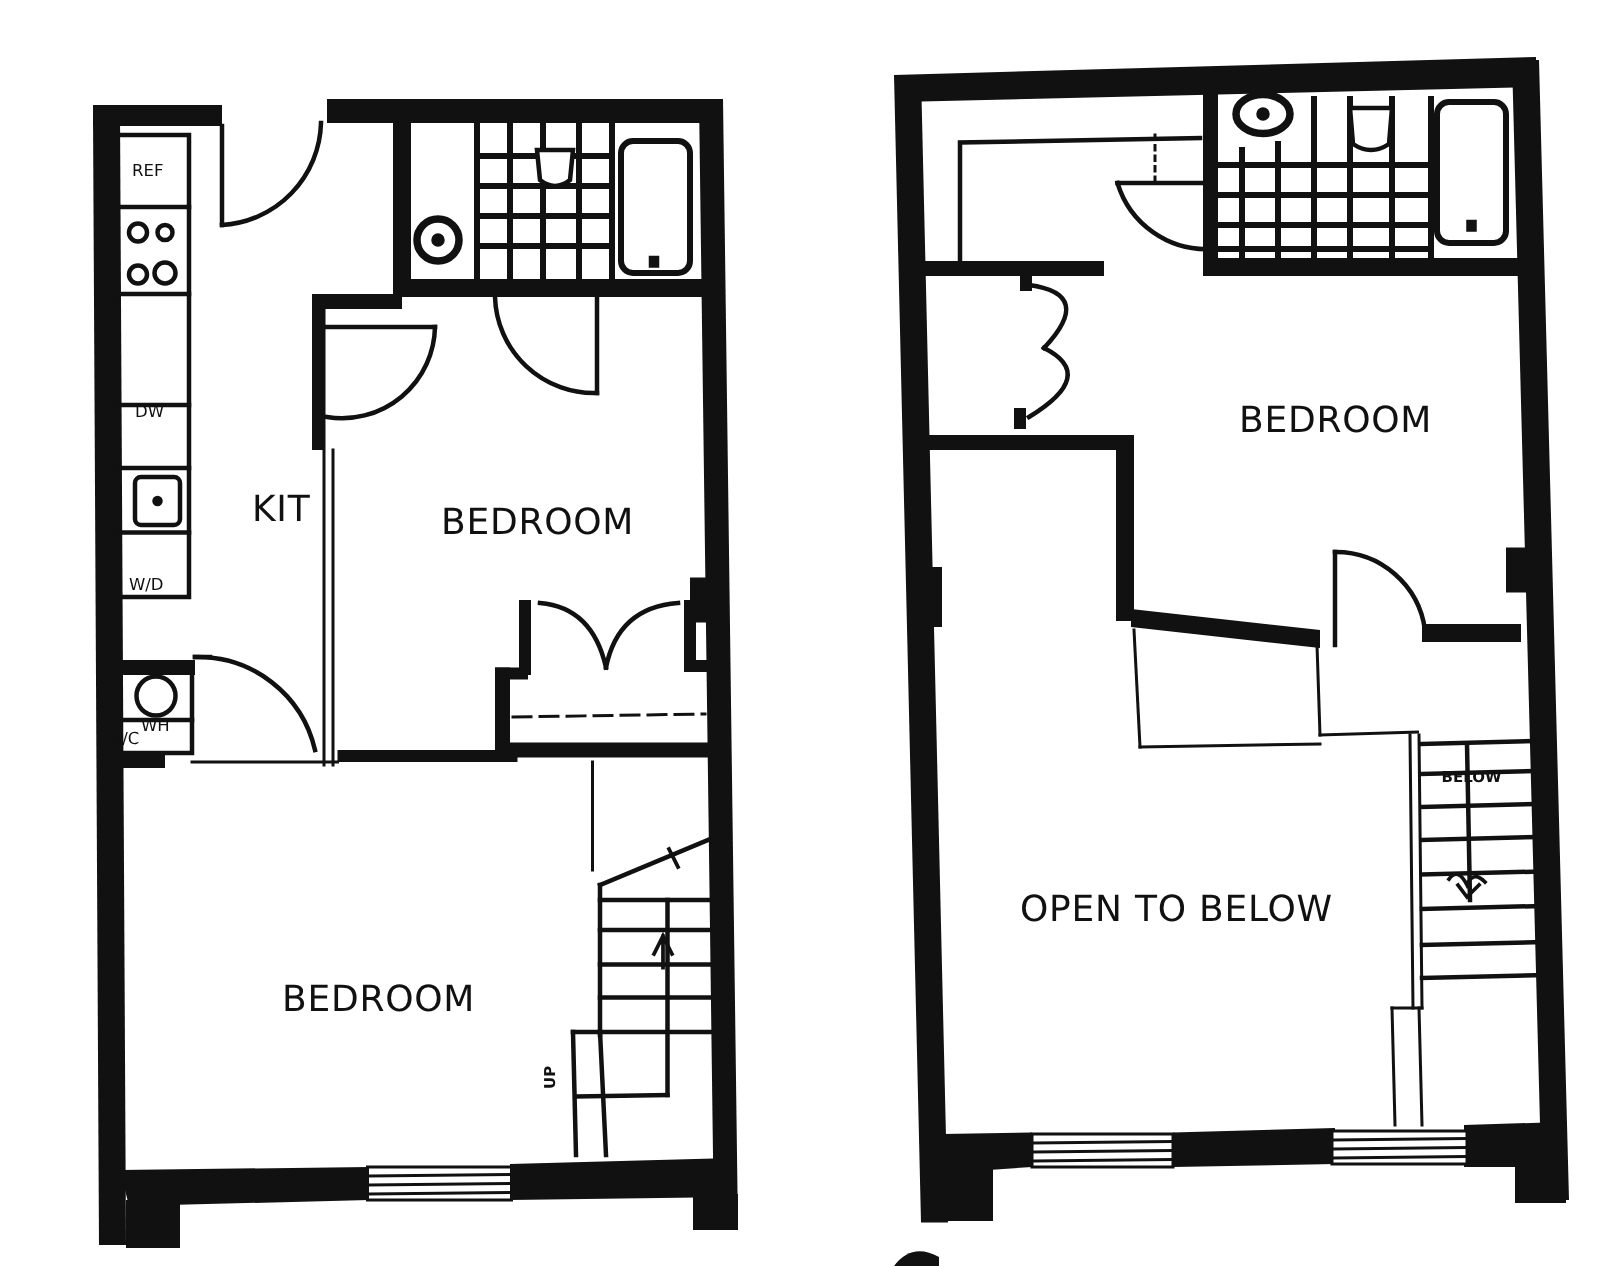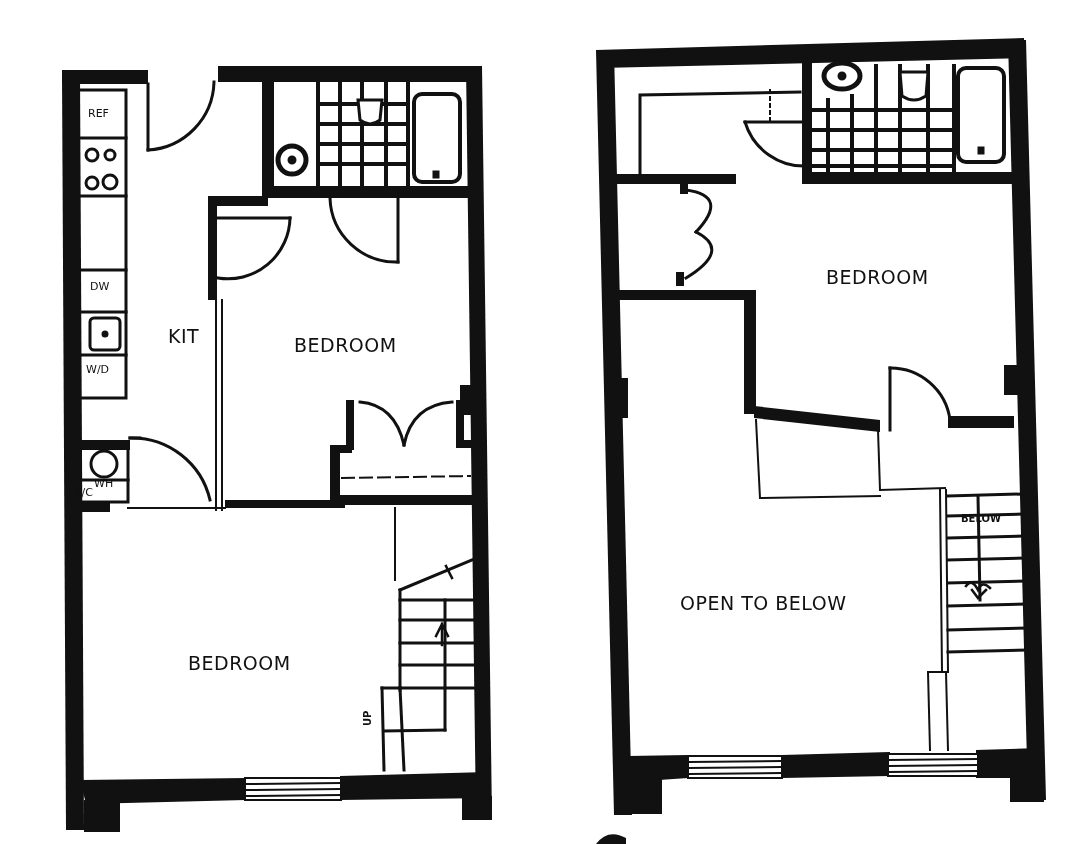--- a/index.html
+++ b/index.html
@@ -3,21 +3,21 @@
 <meta charset="utf-8">
 <style>
   html, body { margin: 0; padding: 0; }
   body {
     width: 1074px; height: 844px; background: #ffffff; position: relative; overflow: hidden;
     font-family: "Liberation Sans", "DejaVu Sans", sans-serif;
   }
   .plan-svg { position: absolute; left: 0; top: 0; width: 1074px; height: 844px; }
   .room-label {
     position: absolute; color: #111; font-family: "DejaVu Sans", sans-serif;
-    font-size: 19px; letter-spacing: 0.5px; white-space: nowrap;
+    font-size: 24px; letter-spacing: 0.5px; white-space: nowrap;
   }
   .fixture-label {
     position: absolute; color: #111; font-family: "DejaVu Sans", sans-serif;
     font-size: 11px; font-weight: normal; white-space: nowrap;
   }
   .stair-label {
     position: absolute; color: #111; font-family: "DejaVu Sans", sans-serif;
     font-size: 10px; font-weight: bold; white-space: nowrap;
   }
 </style>
@@ -268,22 +268,22 @@
 
     <path d="M596,844 Q608,828 626,838 L626,844 Z" fill="#111" stroke="none"></path>
   </g>
 </svg>
 
 <div class="room-label" style="left:168px; top:325px;">KIT</div>
 <div class="room-label" style="left:294px; top:334px;">BEDROOM</div>
 <div class="room-label" style="left:188px; top:652px;">BEDROOM</div>
 
 <div class="fixture-label" style="left:88px; top:107px;">REF</div>
-<div class="fixture-label" style="left:90px; top:280px;">DW</div>
-<div class="fixture-label" style="left:86px; top:363px;">W/D</div>
+<div class="fixture-label" style="left:90px; top:268px;">DW</div>
+<div class="fixture-label" style="left:86px; top:383px;">W/D</div>
 <div class="fixture-label" style="left:94px; top:477px;">WH</div>
 <div class="fixture-label" style="left:74px; top:486px;">A/C</div>
 
 <div class="stair-label" style="left:362px; top:726px; transform:rotate(-90deg); transform-origin:left top;">UP</div>
 
 <div class="room-label" style="left:826px; top:266px;">BEDROOM</div>
 <div class="room-label" style="left:680px; top:592px;text-align:right;">OPEN TO BELOW</div>
 <div class="stair-label" style="left:961px; top:513px;">BELOW</div>
 
 </body></html>

